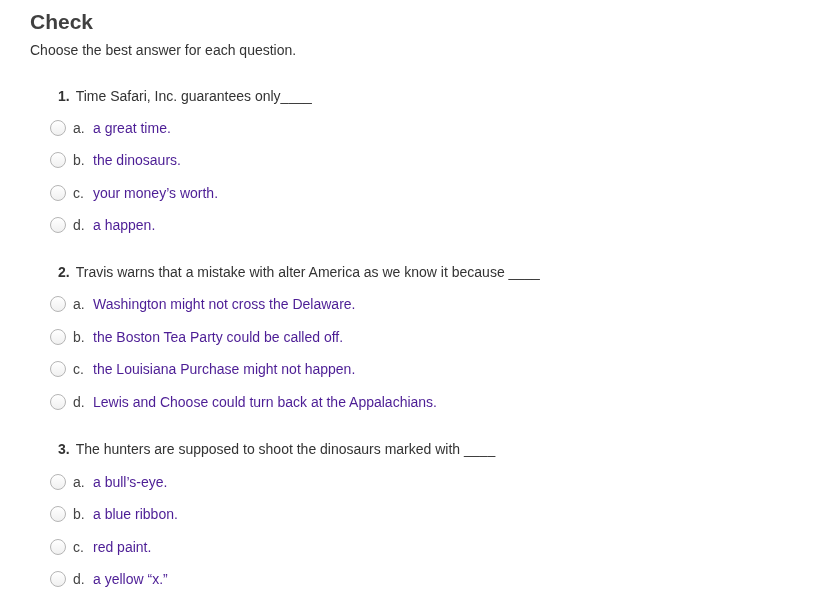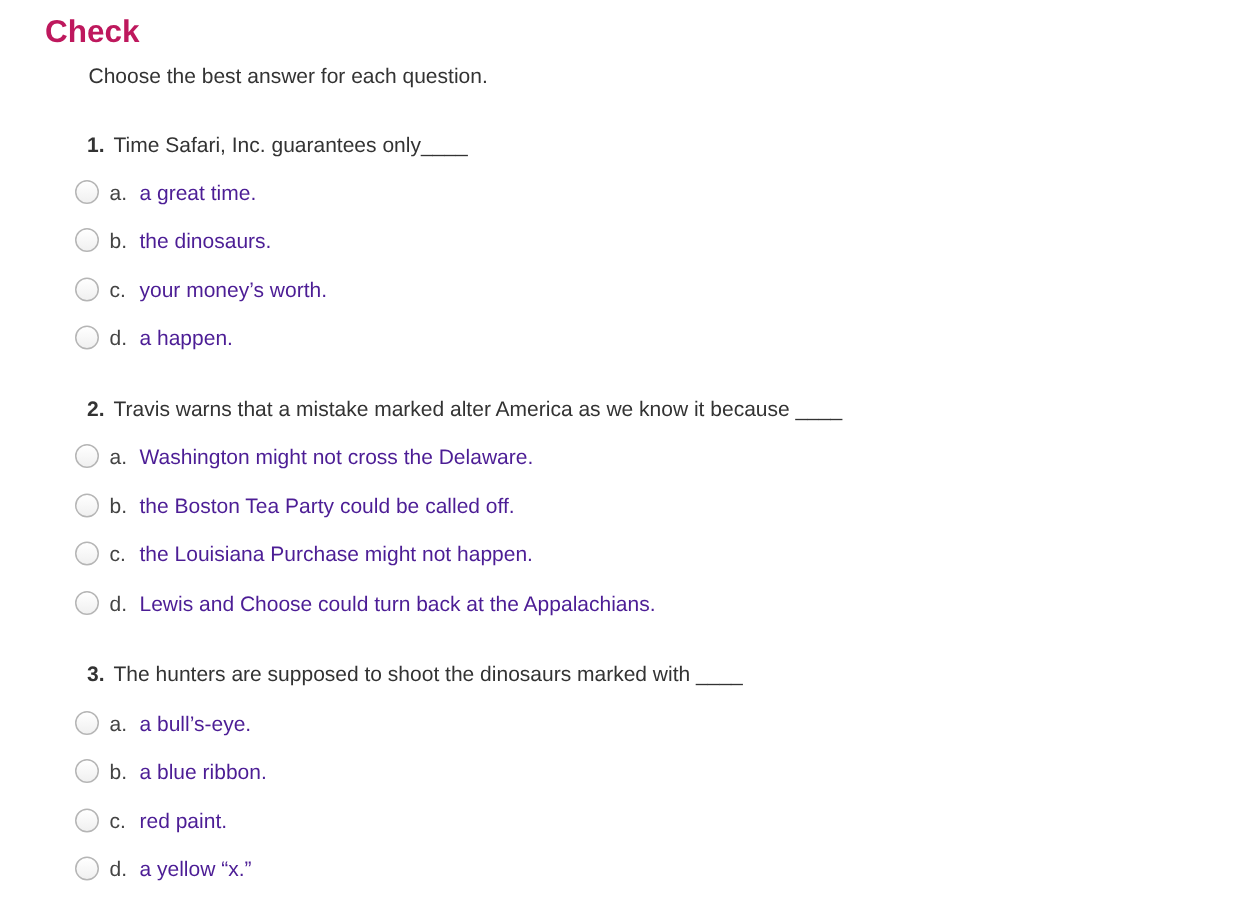--- a/index.html
+++ b/index.html
@@ -21,31 +21,30 @@
       top: 0;
       right: 0;
     }
     .title {
       position: absolute;
       left: 0;
       top: 10px;
       margin: 0;
       font-size: 21px;
       font-weight: bold;
-      color: #be185d;
+      color: #404040;
       line-height: 24px;
     }
     .instructions {
       position: absolute;
       left: 0;
       top: 41px;
       font-size: 14px;
       line-height: 18px;
       color: #333333;
-      margin-left: 29px;
     }
     .question {
       position: absolute;
       left: 0;
     }
     .q-stem {
       font-size: 14px;
       line-height: 18px;
       color: #333333;
       white-space: nowrap;
@@ -114,21 +113,21 @@
     <span class="opt-text">your money’s worth.</span>
   </div>
   <div class="option" style="top:215px;">
     <span class="radio"></span>
     <span class="opt-letter">d.</span>
     <span class="opt-text">a happen.</span>
   </div>
 
   <div class="question" style="top:263px;">
     <div class="q-stem">
-      <span class="q-num">2.</span><span>Travis warns that a mistake marked alter America as we know it because ____</span>
+      <span class="q-num">2.</span><span>Travis warns that a mistake with alter America as we know it because ____</span>
     </div>
   </div>
   <div class="option" style="top:294px;">
     <span class="radio"></span>
     <span class="opt-letter">a.</span>
     <span class="opt-text">Washington might not cross the Delaware.</span>
   </div>
   <div class="option" style="top:327px;">
     <span class="radio"></span>
     <span class="opt-letter">b.</span>

